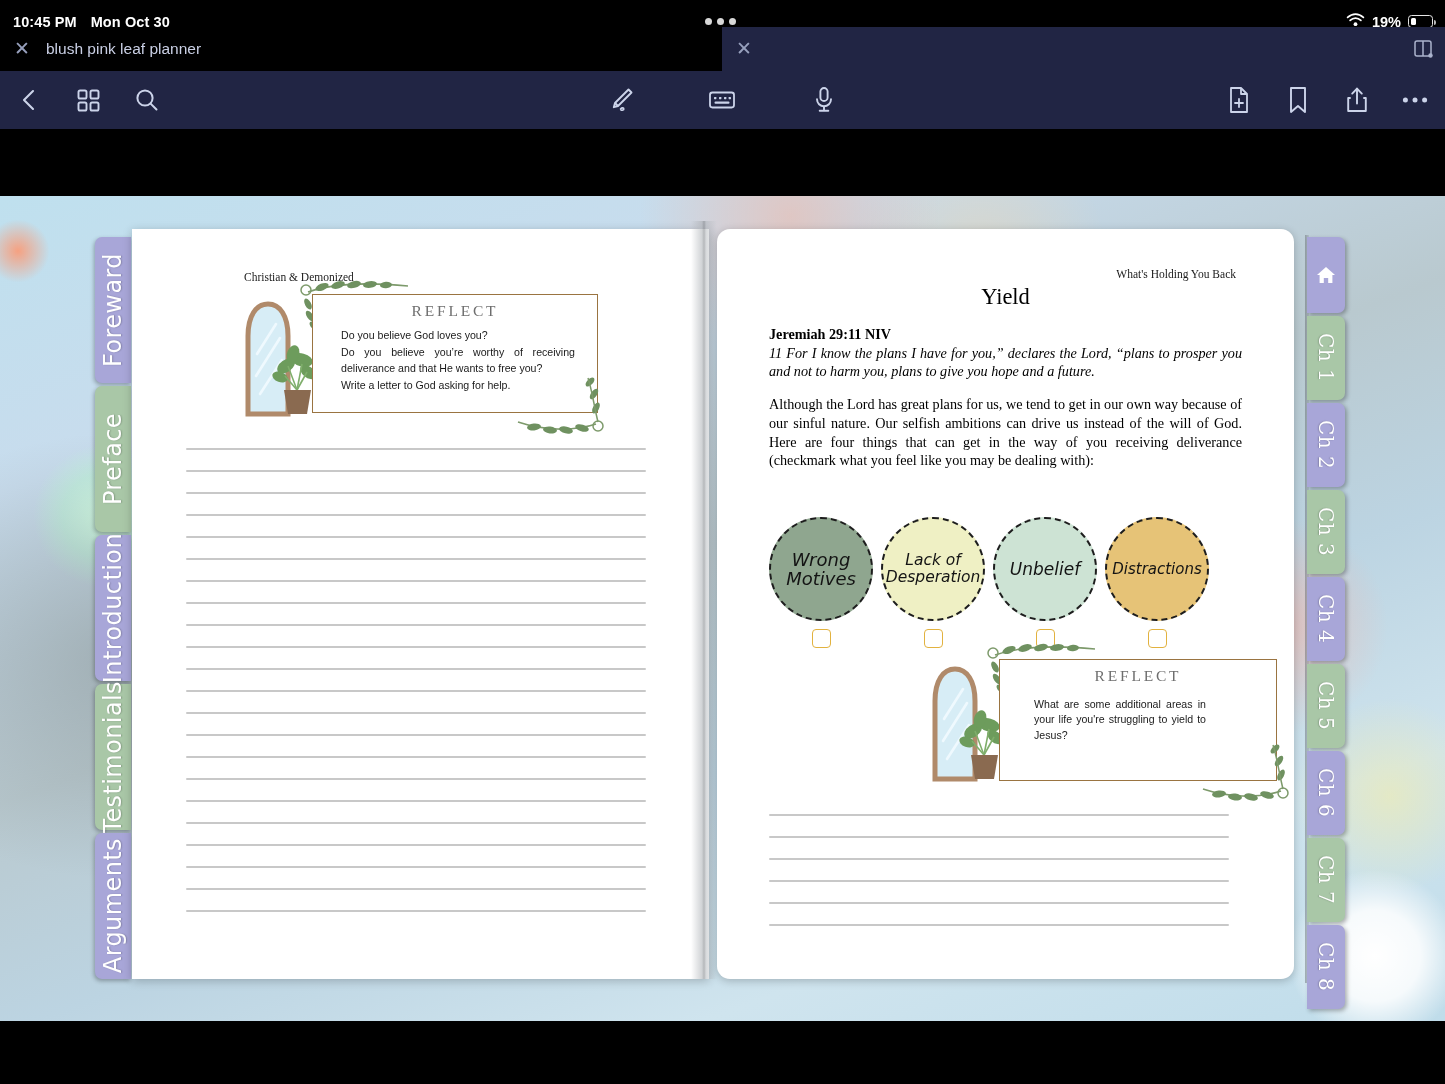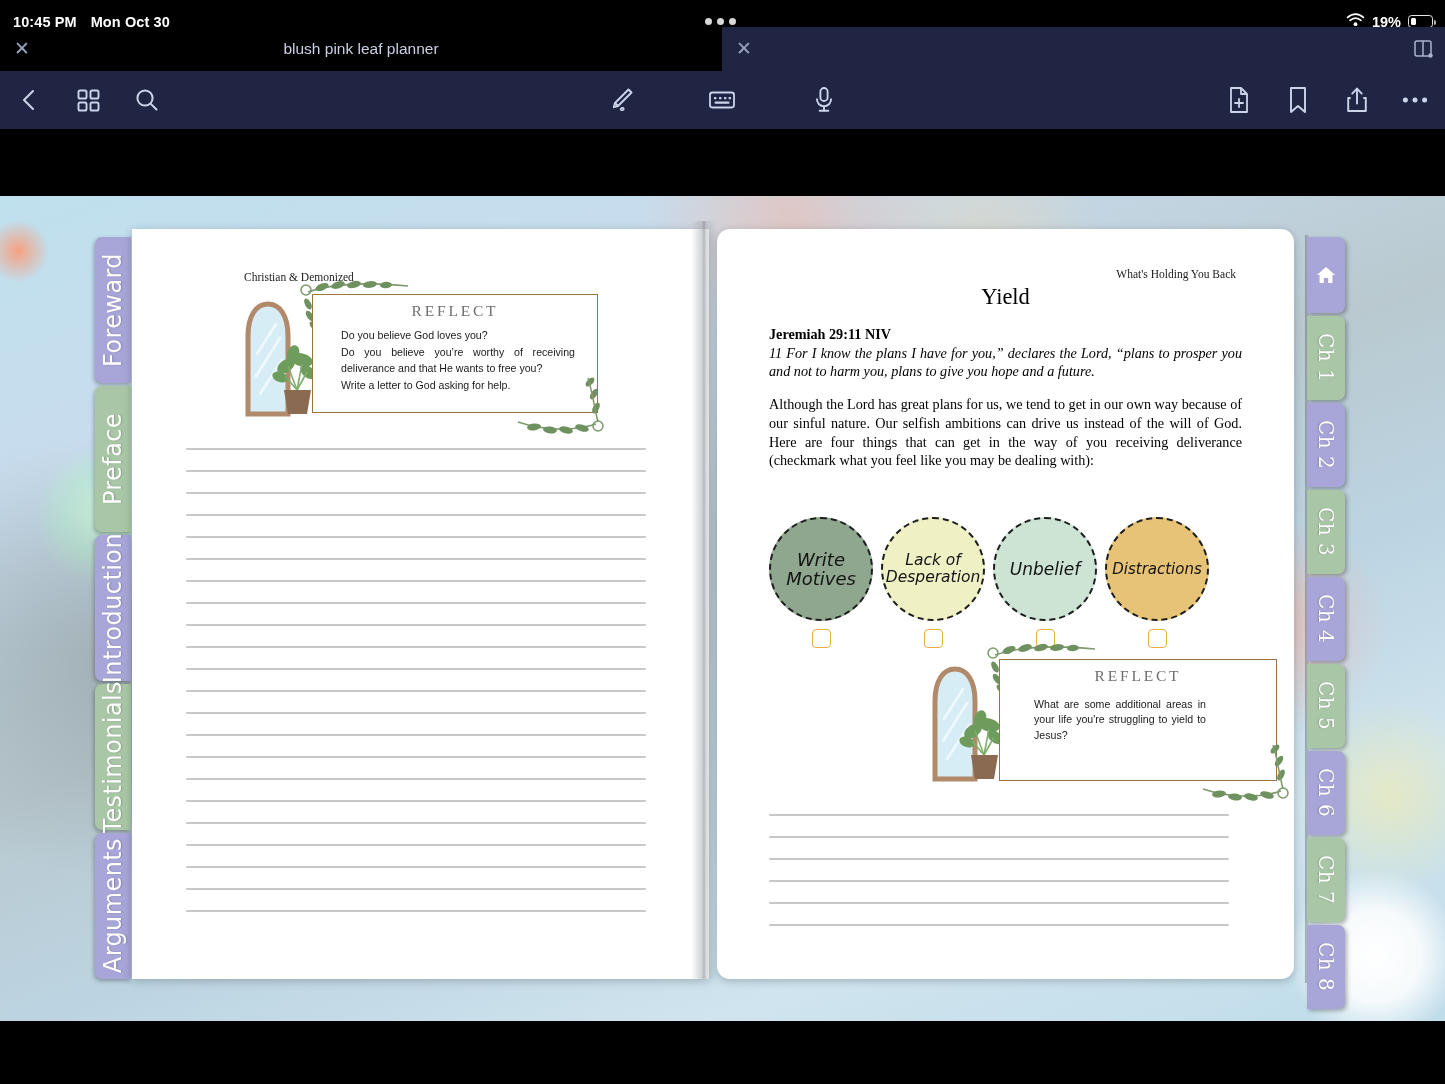--- a/index.html
+++ b/index.html
@@ -38,21 +38,21 @@
     position:absolute; top:0; height:44px;
     display:flex; align-items:center;
     color:#c9cfe4; font-size:15.5px;
   }
   .tab.inactive { left:0; width:722px; background:#000; }
   .tab.active   { left:722px; width:723px; background:#212544; }
   .tab .closex {
     position:absolute; left:12px; top:12px; width:20px; height:20px;
     color:#97a0bd; font-size:19px; line-height:20px; text-align:center; font-weight:300;
   }
-  .tab .tlabel{ width:100%; text-align:center; padding:0 46px; white-space:nowrap;
+  .tab .tlabel{ width:100%; padding:0 46px; white-space:nowrap;
     overflow:hidden; text-overflow:ellipsis; }
   .tab .chev { margin-left:7px; font-size:11px; color:#b8c0d8; }
   .tab-right-icon { position:absolute; right:10px; top:11px; width:24px; height:22px; }
 
   
   .toolbar { position:absolute; top:71px; left:0; width:1445px; height:58px; background:#212544;
     display:flex; align-items:center; }
   .tb-icon { position:absolute; top:8px; width:42px; height:42px; display:flex;
     align-items:center; justify-content:center; color:#ccd4ea; }
   .tb-icon svg { display:block; }
@@ -432,21 +432,21 @@
         <div class="page-title">Yield</div>
 
         <div class="body-col">
           <div class="verse-ref">Jeremiah 29:11 NIV</div>
           <div class="verse-txt">11 For I know the plans I have for you,” declares the Lord, “plans to prosper you and not to harm you, plans to give you hope and a future.</div>
           <div class="para">Although the Lord has great plans for us, we tend to get in our own way because of our sinful nature. Our selfish ambitions can drive us instead of the will of God. Here are four things that can get in the way of you receiving deliverance (checkmark what you feel like you may be dealing with):</div>
         </div>
 
         <div class="circles" style="left:48px; top:288px;">
           <div class="circ-wrap">
-            <div class="circ c1" style="background:#8fa68f">Write Motives</div>
+            <div class="circ c1" style="background:#8fa68f">Wrong Motives</div>
             <div class="chk"></div>
           </div>
           <div class="circ-wrap">
             <div class="circ" style="background:#eff0c4; font-size:15.5px">Lack of Desperation</div>
             <div class="chk"></div>
           </div>
           <div class="circ-wrap">
             <div class="circ" style="background:#cde3d4">Unbelief</div>
             <div class="chk"></div>
           </div>

